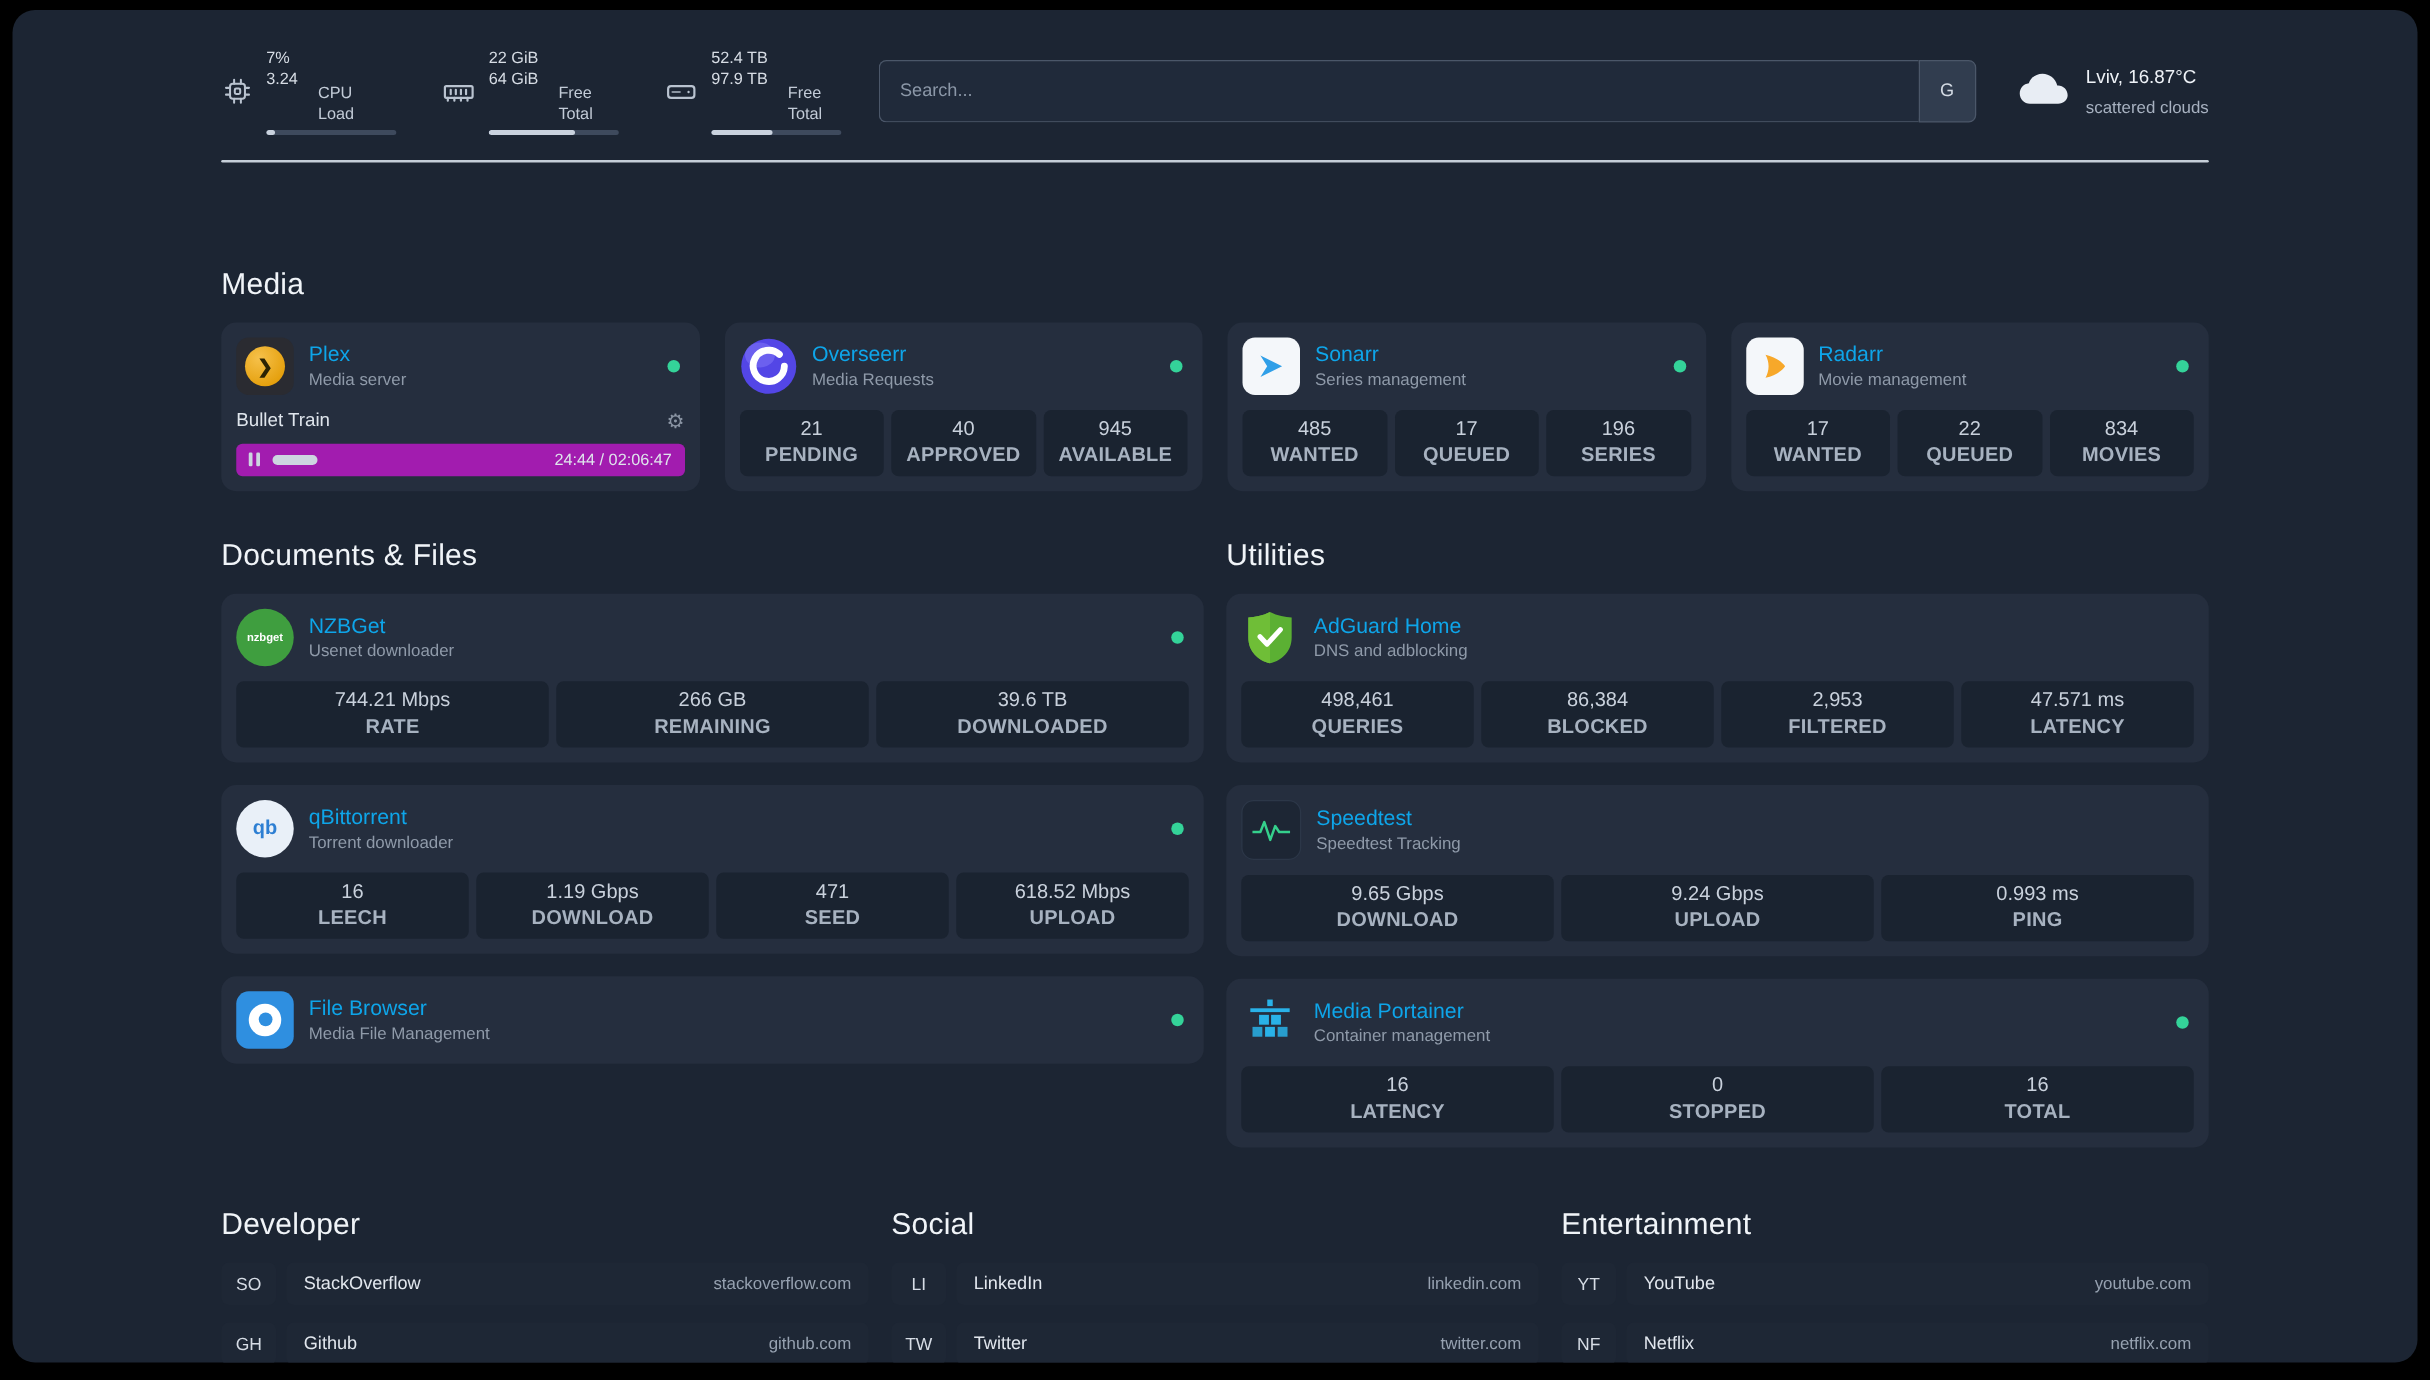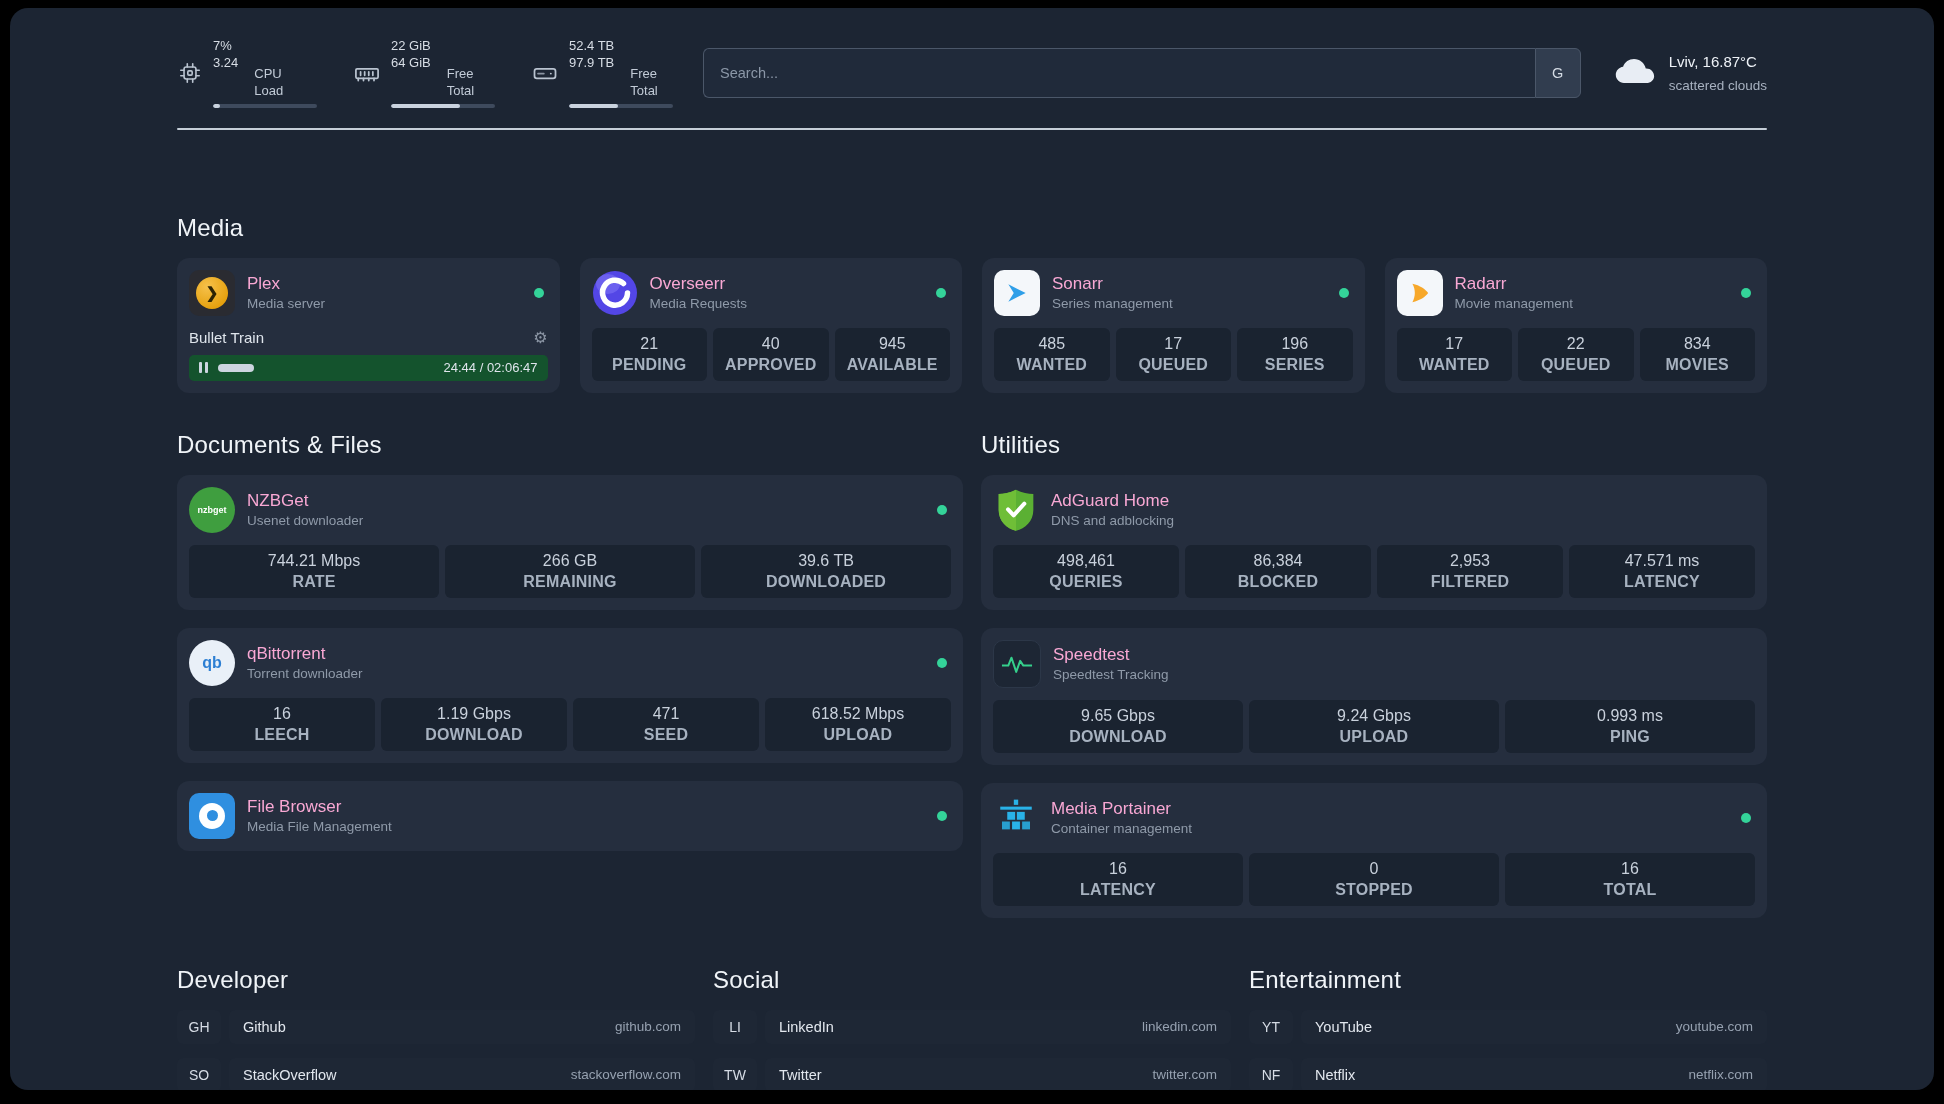--- a/index.html
+++ b/index.html
@@ -35,34 +35,34 @@
   .media-section{margin-top:84px;}
   .grid4{display:grid;grid-template-columns:repeat(4,1fr);gap:20px;align-items:stretch;}
   .two-col{margin-top:38px;display:grid;grid-template-columns:1fr 1fr;gap:18px;align-items:start;}
   .col-stack{display:flex;flex-direction:column;gap:18px;}
 
   
   .card{background:#252e3e;border-radius:12px;padding:12px;cursor:pointer;display:flex;flex-direction:column;}
   .card-head{display:flex;align-items:center;gap:12px;}
   .svc-icon{width:46px;height:46px;flex:none;display:flex;align-items:center;justify-content:center;border-radius:10px;}
   .svc-names{flex:1;min-width:0;}
-  .svc-name{font-size:17px;color:#f9a8d4;font-weight:500;}
+  .svc-name{font-size:17px;color:#0ea5e9;font-weight:500;}
   .svc-desc{font-size:13.5px;color:#8f9aa9;margin-top:2px;}
   .dot{width:10px;height:10px;border-radius:50%;background:#34d399;margin-right:4px;flex:none;}
   .stats{display:flex;gap:6px;margin-top:12px;}
   .stat{flex:1;background:#1a2330;border-radius:6px;padding:7px 4px;text-align:center;min-width:0;}
   .stat-value{font-size:16px;color:#c9d1dc;white-space:nowrap;overflow:hidden;}
   .stat-label{font-size:16px;font-weight:bold;color:#a7b2c0;margin-top:3px;letter-spacing:.2px;}
 
   
   .player{margin-top:10px;display:flex;flex-direction:column;flex:1;justify-content:flex-end;}
   .track-row{display:flex;align-items:center;font-size:15px;color:#dfe5ec;}
   .track{flex:1;}
   .gear{color:#8a94a3;font-size:16px;cursor:pointer;}
-  .player-bar{margin-top:8px;background:#14532d;border-radius:5px;height:26px;display:flex;align-items:center;padding:0 10px;gap:10px;}
+  .player-bar{margin-top:8px;background:#a21caf;border-radius:5px;height:26px;display:flex;align-items:center;padding:0 10px;gap:10px;}
   .pause{display:flex;gap:3px;cursor:pointer;}
   .pause i{display:block;width:3px;height:11px;background:#cdd5e0;border-radius:1px;}
   .mini-progress{width:36px;height:8px;border-radius:4px;background:#cdd5e0;}
   .time{margin-left:auto;font-size:13px;color:#dfe5ec;white-space:nowrap;}
 
   
   .bookmarks{margin-top:48px;display:grid;grid-template-columns:repeat(3,1fr);gap:18px;}
   .bm-row{display:flex;gap:8px;margin-bottom:14px;height:34px;}
   .bm-abbr{width:44px;flex:none;background:#1e2735;border-radius:6px;display:flex;align-items:center;justify-content:center;
     font-size:14px;color:#d6dce5;}
@@ -488,34 +488,34 @@
           </div>
         </div>
       </div>
     </section>
 
     <section class="bookmarks">
 
       <div>
         <h2 class="section-title">Developer</h2>
         <div class="bm-row">
+          <span class="bm-abbr">SO</span>
+          <span class="bm-pill">
+            <span class="bm-name">StackOverflow</span>
+            <span class="bm-domain">stackoverflow.com</span>
+          </span>
+        </div>
+        <div class="bm-row">
           <span class="bm-abbr">GH</span>
           <span class="bm-pill">
             <span class="bm-name">Github</span>
             <span class="bm-domain">github.com</span>
           </span>
         </div>
         <div class="bm-row">
-          <span class="bm-abbr">SO</span>
-          <span class="bm-pill">
-            <span class="bm-name">StackOverflow</span>
-            <span class="bm-domain">stackoverflow.com</span>
-          </span>
-        </div>
-        <div class="bm-row">
           <span class="bm-abbr">DT</span>
           <span class="bm-pill">
             <span class="bm-name">DEV</span>
             <span class="bm-domain">dev.to</span>
           </span>
         </div>
       </div>
 
       <div>
         <h2 class="section-title">Social</h2>

